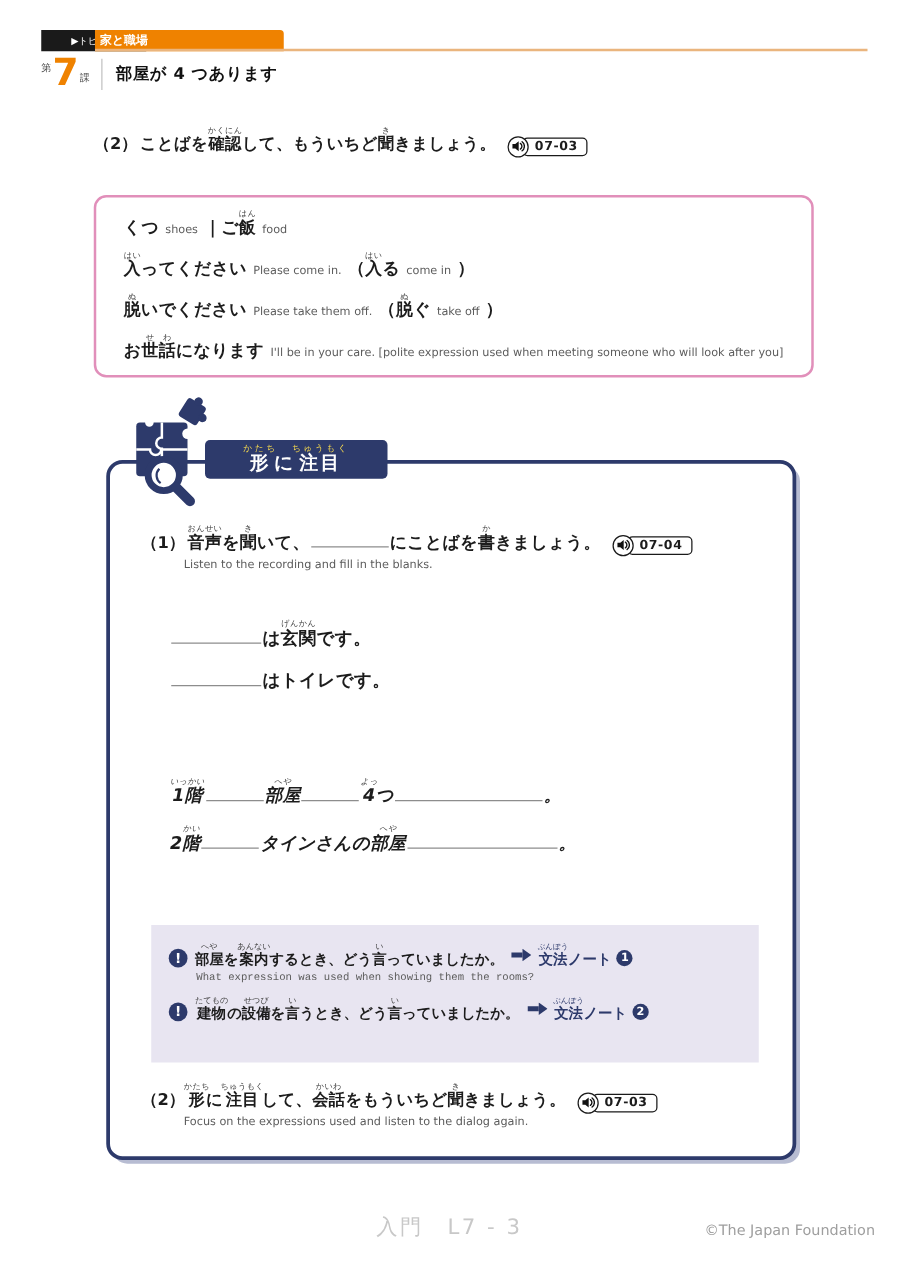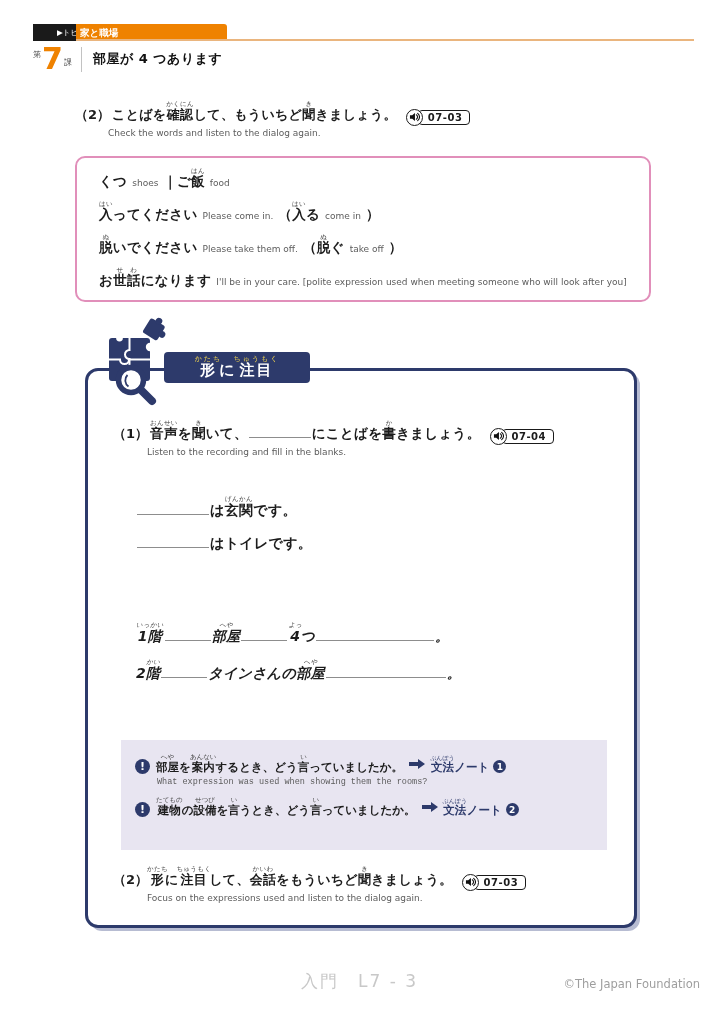--- a/index.html
+++ b/index.html
@@ -115,21 +115,20 @@
       <span class="sec-num">（2）</span><span class="jp-line">ことばを<ruby>確認<rt>かくにん</rt></ruby>して、もういちど<ruby>聞<rt>き</rt></ruby>きましょう。</span><span class="audio-chip">
           <span class="spk">
             <svg width="11" height="10" viewBox="0 0 24 22">
               <path d="M2 7v8h5l6 5V2L7 7H2z" fill="#111"></path>
               <path d="M16 6a6 6 0 010 10M19 3a10 10 0 010 16" stroke="#111" stroke-width="2.4" fill="none" stroke-linecap="round"></path>
             </svg>
           </span>
           <span class="audio-label">07-03</span>
         </span>
     </div>
-    <div class="en-sub">Check the words and listen to the dialog again.</div>
   </div>
 
   <div id="vocab-box">
     <div class="seg-line"><span class="seg-jp">くつ</span><span class="seg-en">shoes</span><span class="seg-jp">｜</span><span class="seg-jp">ご<ruby>飯<rt>はん</rt></ruby></span><span class="seg-en">food</span></div>
     <div class="seg-line"><span class="seg-jp"><ruby>入<rt>はい</rt></ruby>ってください</span><span class="seg-en">Please come in.</span><span class="seg-jp">（</span><span class="seg-jp"><ruby>入<rt>はい</rt></ruby>る</span><span class="seg-en">come in</span><span class="seg-jp">）</span></div>
     <div class="seg-line"><span class="seg-jp"><ruby>脱<rt>ぬ</rt></ruby>いでください</span><span class="seg-en">Please take them off.</span><span class="seg-jp">（</span><span class="seg-jp"><ruby>脱<rt>ぬ</rt></ruby>ぐ</span><span class="seg-en">take off</span><span class="seg-jp">）</span></div>
     <div class="seg-line"><span class="seg-jp">お<ruby>世<rt>せ</rt></ruby><ruby>話<rt>わ</rt></ruby>になります</span><span class="seg-en">I'll be in your care. [polite expression used when meeting someone who will look after you]</span></div>
   </div>
 
   <div id="focus-badge">

